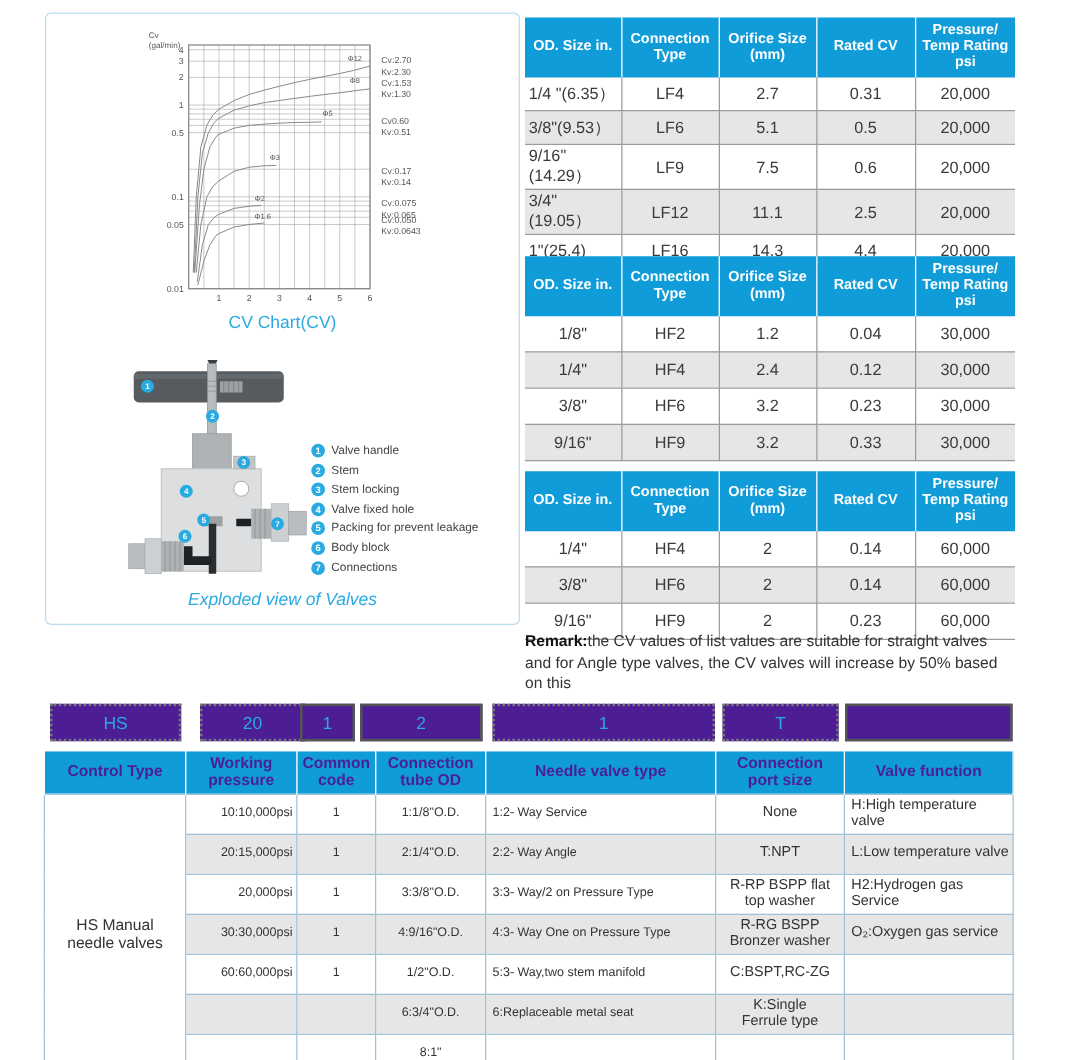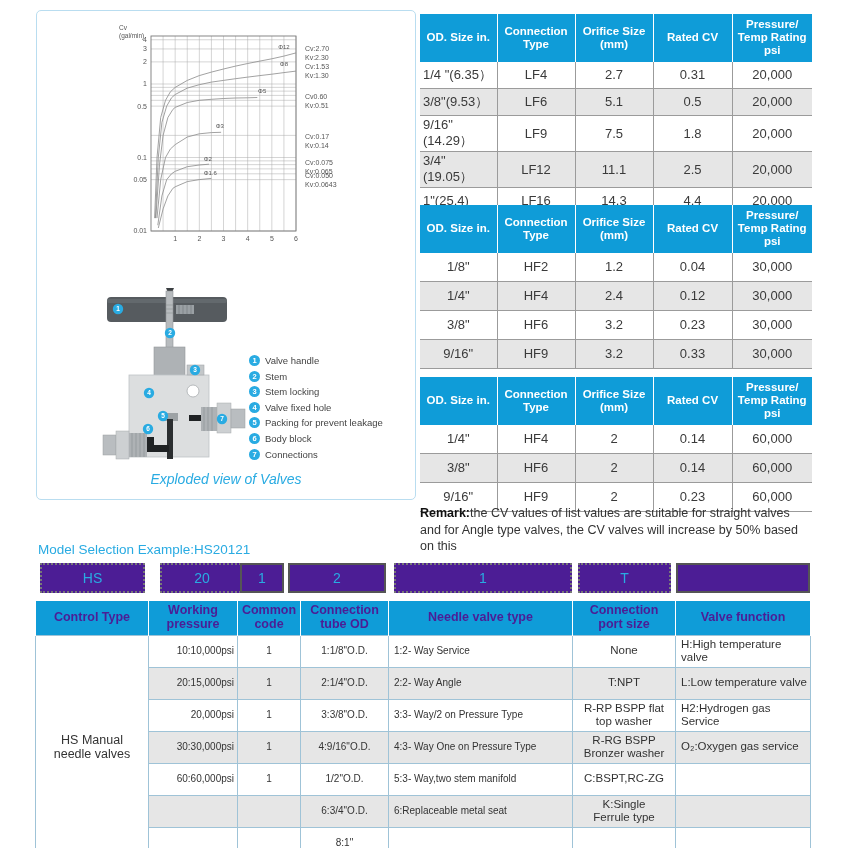--- a/index.html
+++ b/index.html
@@ -130,20 +130,21 @@
         <text x="198" y="75.81333542844504" font-size="7" fill="#555">Cv0.60</text>
         <text x="198" y="84.81333542844504" font-size="7" fill="#555">Kv:0.51</text>
         <text x="198" y="116.06716115915329" font-size="7" fill="#555">Cv:0.17</text>
         <text x="198" y="125.06716115915329" font-size="7" fill="#555">Kv:0.14</text>
         <text x="198" y="142.18666457155496" font-size="7" fill="#555">Cv:0.075</text>
         <text x="198" y="151.18666457155496" font-size="7" fill="#555">Kv:0.065</text>
         <text x="198" y="155.1286341038023" font-size="7" fill="#555">Cv:0.050</text>
         <text x="198" y="164.1286341038023" font-size="7" fill="#555">Kv:0.0643</text>
       </svg>
 
+    <div class="cyan-title" style="left:64px;top:238px;width:250px;">CV Chart(CV)</div>
 
     <svg width="150" height="192" viewBox="0 0 150 192" style="position:absolute;left:64px;top:274px;">
 
       <rect x="6" y="12" width="120" height="25" rx="4" fill="#565b5f"></rect>
       <rect x="6" y="14" width="120" height="4" rx="2" fill="#6a6f73" opacity="0.7"></rect>
 
       <polygon points="65,3 73,3 69,12" fill="#3b3f42"></polygon>
 
       <rect x="65" y="6" width="7" height="128" fill="#b7bbbe" stroke="#8f9396" stroke-width="0.6"></rect>
       <line x1="65" y1="20" x2="72" y2="20" stroke="#8f9396" stroke-width="0.6"></line>
@@ -276,21 +277,21 @@
           <td>3/8"(9.53）</td>
           <td>LF6</td>
           <td>5.1</td>
           <td>0.5</td>
           <td>20,000</td>
         </tr>
         <tr>
           <td>9/16"(14.29）</td>
           <td>LF9</td>
           <td>7.5</td>
-          <td>1.8</td>
+          <td>0.6</td>
           <td>20,000</td>
         </tr>
         <tr>
           <td>3/4"(19.05）</td>
           <td>LF12</td>
           <td>11.1</td>
           <td>2.5</td>
           <td>20,000</td>
         </tr>
         <tr>
@@ -389,21 +390,20 @@
           <td>0.23</td>
           <td>60,000</td>
         </tr>
       </tbody>
   </table>
 
   <div id="remark">
     <b>Remark:</b><span>the CV values of list values are suitable for straight valves and for Angle type  valves, the CV valves will increase by 50% based on this</span>
   </div>
 
-  <div id="model-title">Model Selection Example:HS20121</div>
 
   <div id="model-boxes">
       <div class="model-box dotted" style="left: 40px; width: 105px;">HS</div>
       <div class="model-box dotted" style="left: 160px; width: 84px;">20</div>
       <div class="model-box solid" style="left: 240px; width: 44px;">1</div>
       <div class="model-box solid" style="left: 288px; width: 98px;">2</div>
       <div class="model-box dotted" style="left: 394px; width: 178px;">1</div>
       <div class="model-box dotted" style="left: 578px; width: 93px;">T</div>
       <div class="model-box solid" style="left: 676px; width: 134px;"></div>
     </div>

